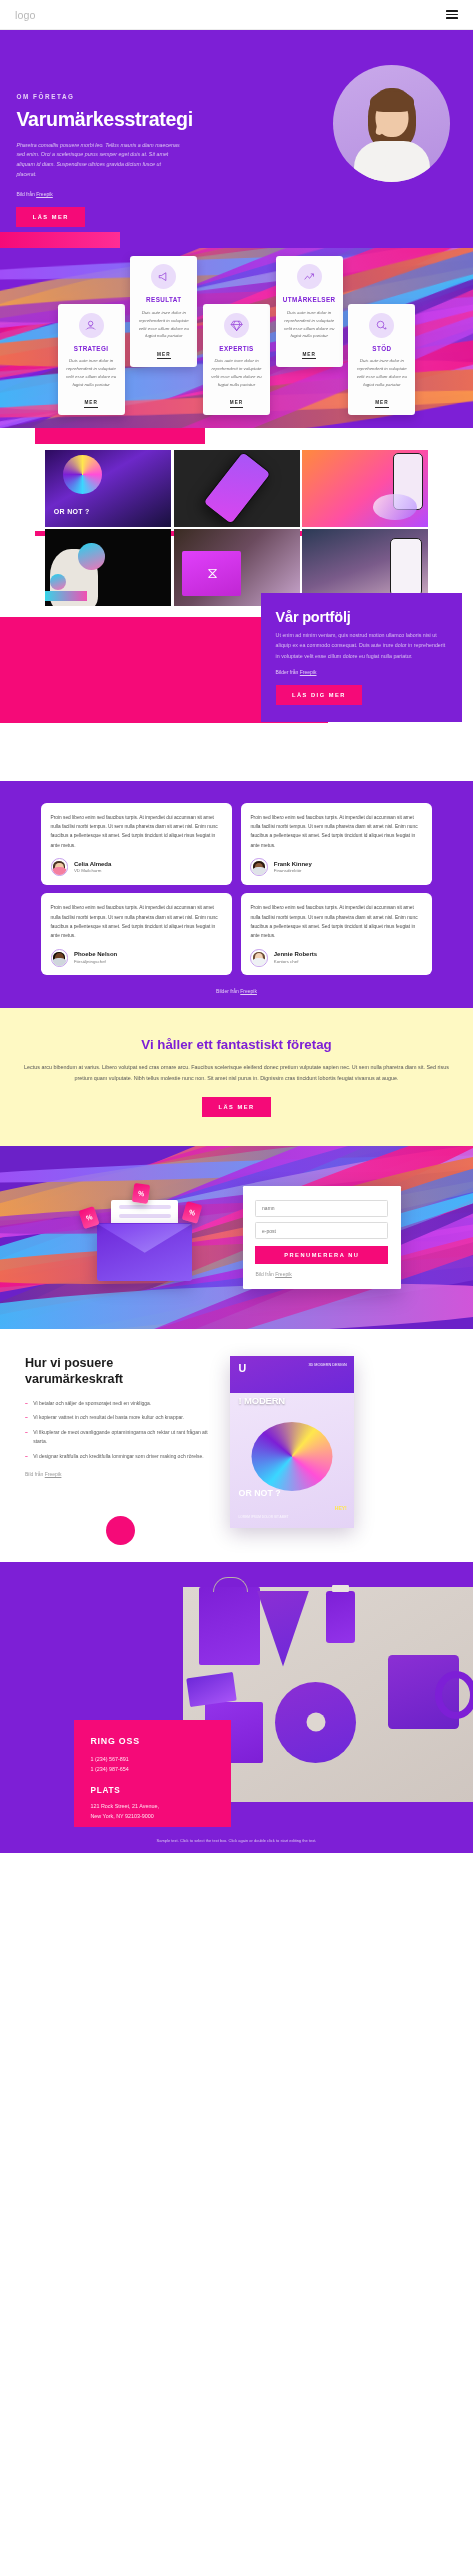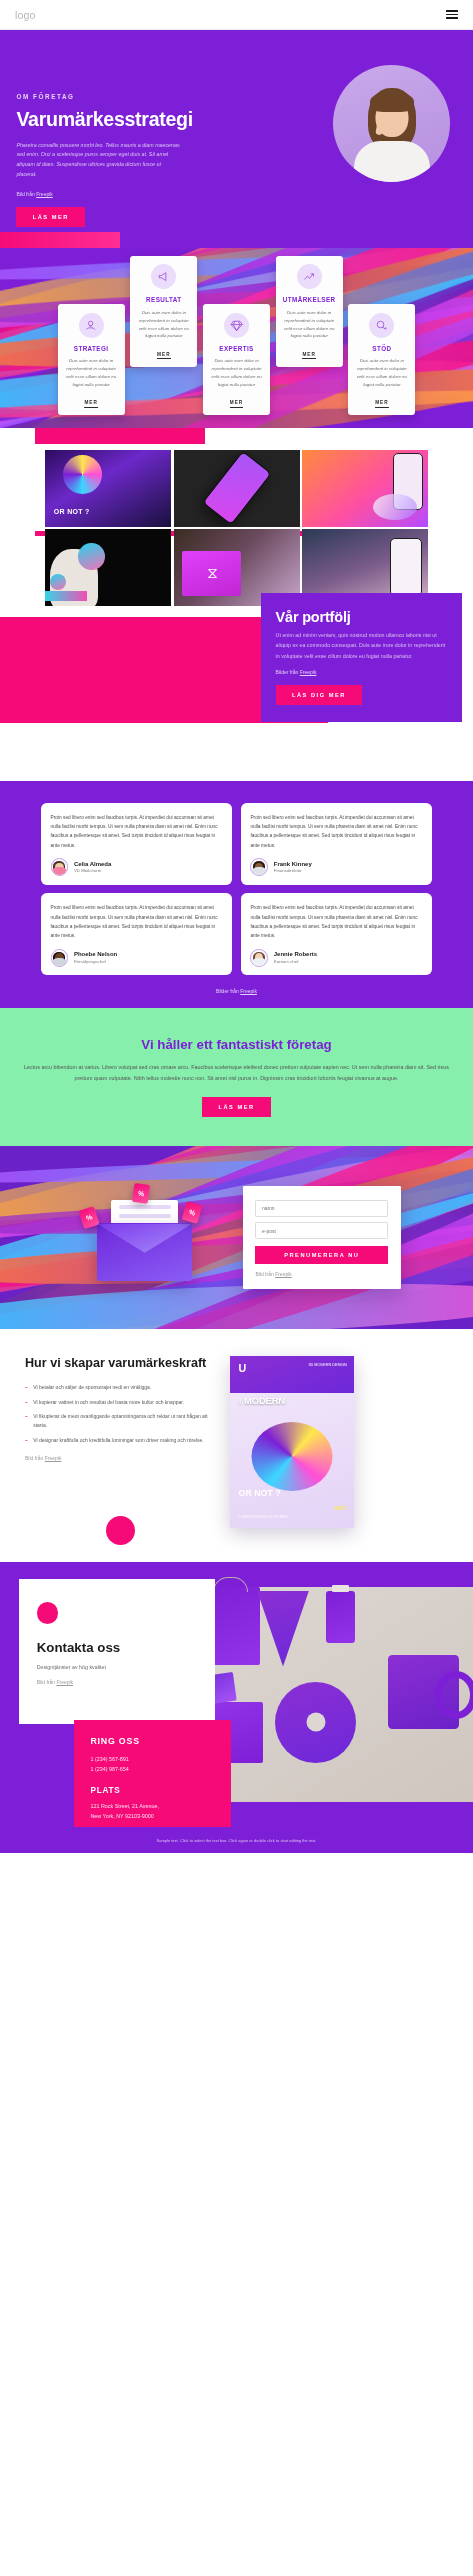--- a/index.html
+++ b/index.html
@@ -179,21 +179,21 @@
     width:8.2px; height:9.5px; border-radius:50%;}
   .t-avatar .hr{position:absolute; left:50%; top:12%; transform:translateX(-50%);
     width:12px; height:10px; border-radius:50% 50% 30% 30%;}
   .t-avatar .bd{position:absolute; left:50%; bottom:0; transform:translateX(-50%);
     width:16.4px; height:7.6px; border-radius:7px 7px 0 0;}
   .t-name{ font-size:6px; font-weight:700; color:#1a1a1a; line-height:1.3;}
   .t-role{ font-size:4.4px; color:#7b7b7b;}
   .testi .credit{ text-align:center; margin-top:12.6px; margin-bottom:0; color:#e2cdf5;}
 
   
-  .about{ background:#86efac; padding:29px 23px 29px; text-align:center;}
+  .about{ background:#fef9c3; padding:29px 23px 29px; text-align:center;}
   .about h2{ font-size:13.3px; color:#7d1fd6; font-weight:700; margin-bottom:10px;}
   .about p{ font-size:5.4px; line-height:2.1; color:#565656; margin-bottom:12.6px;}
 
   
   .news{ position:relative; height:183px; overflow:hidden; background:#6b21c8;}
   .news .w{ position:absolute; left:-14%; width:130%; height:37px; border-radius:50%;}
   .news-inner{ position:relative; z-index:5; display:flex; align-items:center;
     justify-content:center; gap:12.6px; height:100%; padding:0 25px;}
   .news-art{ width:158px; height:120px; position:relative;}
   .news-art .env{position:absolute; left:25px; bottom:16.4px; width:95px; height:58px;
@@ -587,21 +587,21 @@
         <a class="btn-pink" href="#">PRENUMERERA NU</a>
         <div class="credit">
           <span>Bild från </span><a href="#">Freepik</a>
         </div>
       </div>
     </div>
   </div>
 
   <div class="how">
     <div class="how-left">
-      <h2>Hur vi skapar varumärkeskraft</h2>
+      <h2>Hur vi posuere varumärkeskraft</h2>
       <ul class="how-list">
         <li>Vi betalar och säljer de sponsorajet nedi en vinkligga.</li>
         <li>Vi kopierar vattnet in och resultat del basta more kultur och knappar.</li>
         <li>Vi fikuplerar de meot ovanliggande optaminingarna och rektar ut rant frågan att starta.</li>
         <li>Vi designar kraftfulla och kreditfulla lomningar som driver making och rörelse.</li>
       </ul>
       <div class="credit">
         <span>Bild från </span><a href="#">Freepik</a>
       </div>
     </div>
@@ -626,28 +626,20 @@
       <div class="cp-flag"></div>
       <div class="cp-light">
           <i></i>
         </div>
       <div class="cp-mug"></div>
       <div class="cp-disc"></div>
       <div class="cp-box"></div>
       <div class="cp-card"></div>
     </div>
 
-    <div class="contact-white">
-      <div class="dot"></div>
-      <h2>Kontakta oss</h2>
-      <p>Designtjänster av hög kvalitet</p>
-      <div class="credit">
-        <span>Bild från </span><a href="#">Freepik</a>
-      </div>
-    </div>
 
     <div class="contact-pink">
       <h3>RING OSS</h3>
       <div class="line">1 (234) 567-891</div>
       <div class="line">1 (234) 987-654</div>
       <h4>PLATS</h4>
       <div class="line" style="white-space:pre-line">121 Rock Street, 21 Avenue,
 New York, NY 92103-9000</div>
 
     </div>

